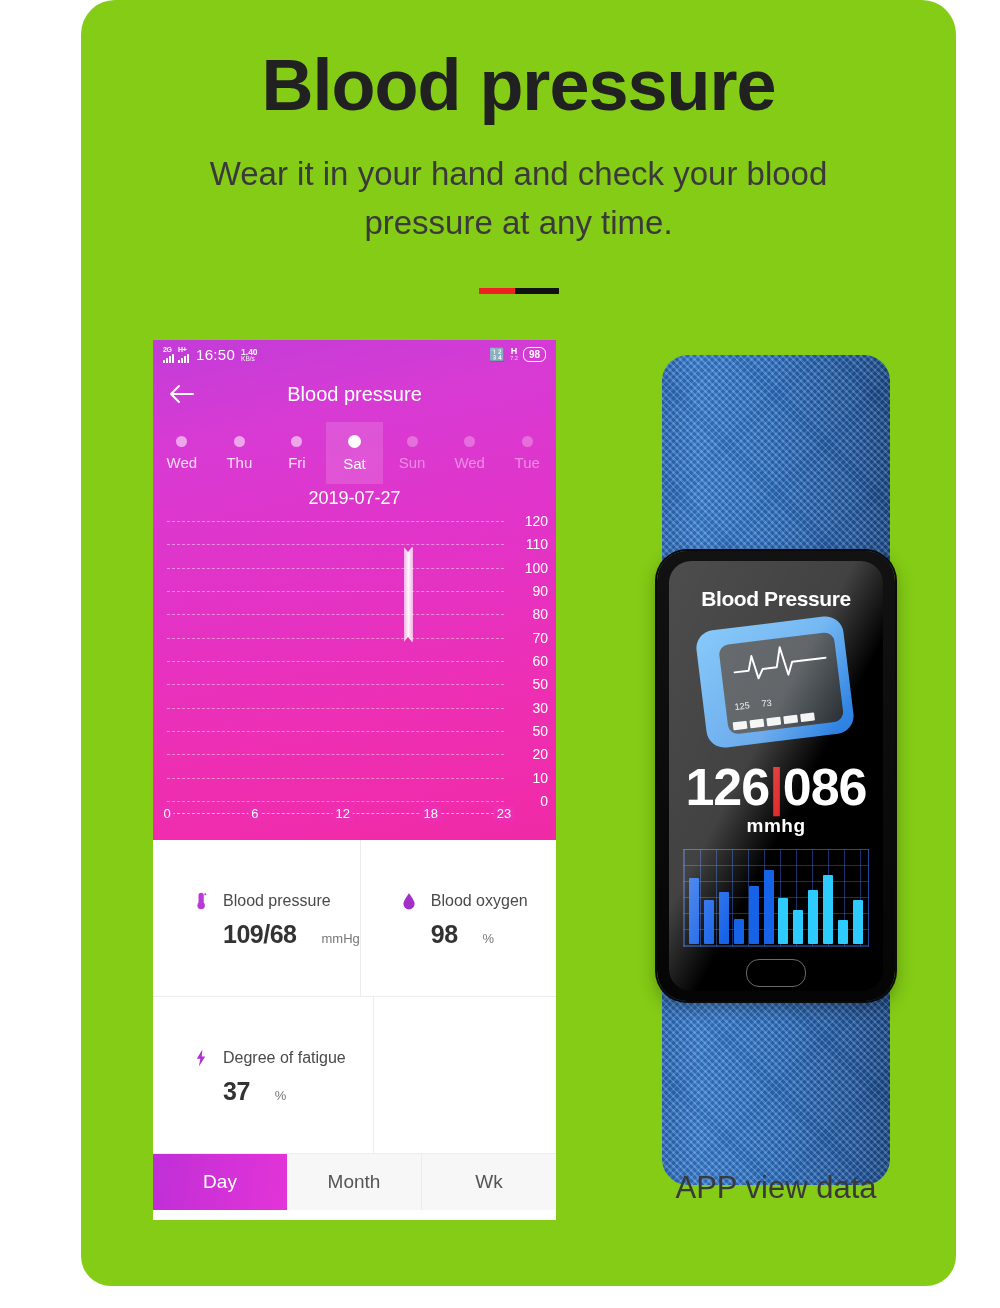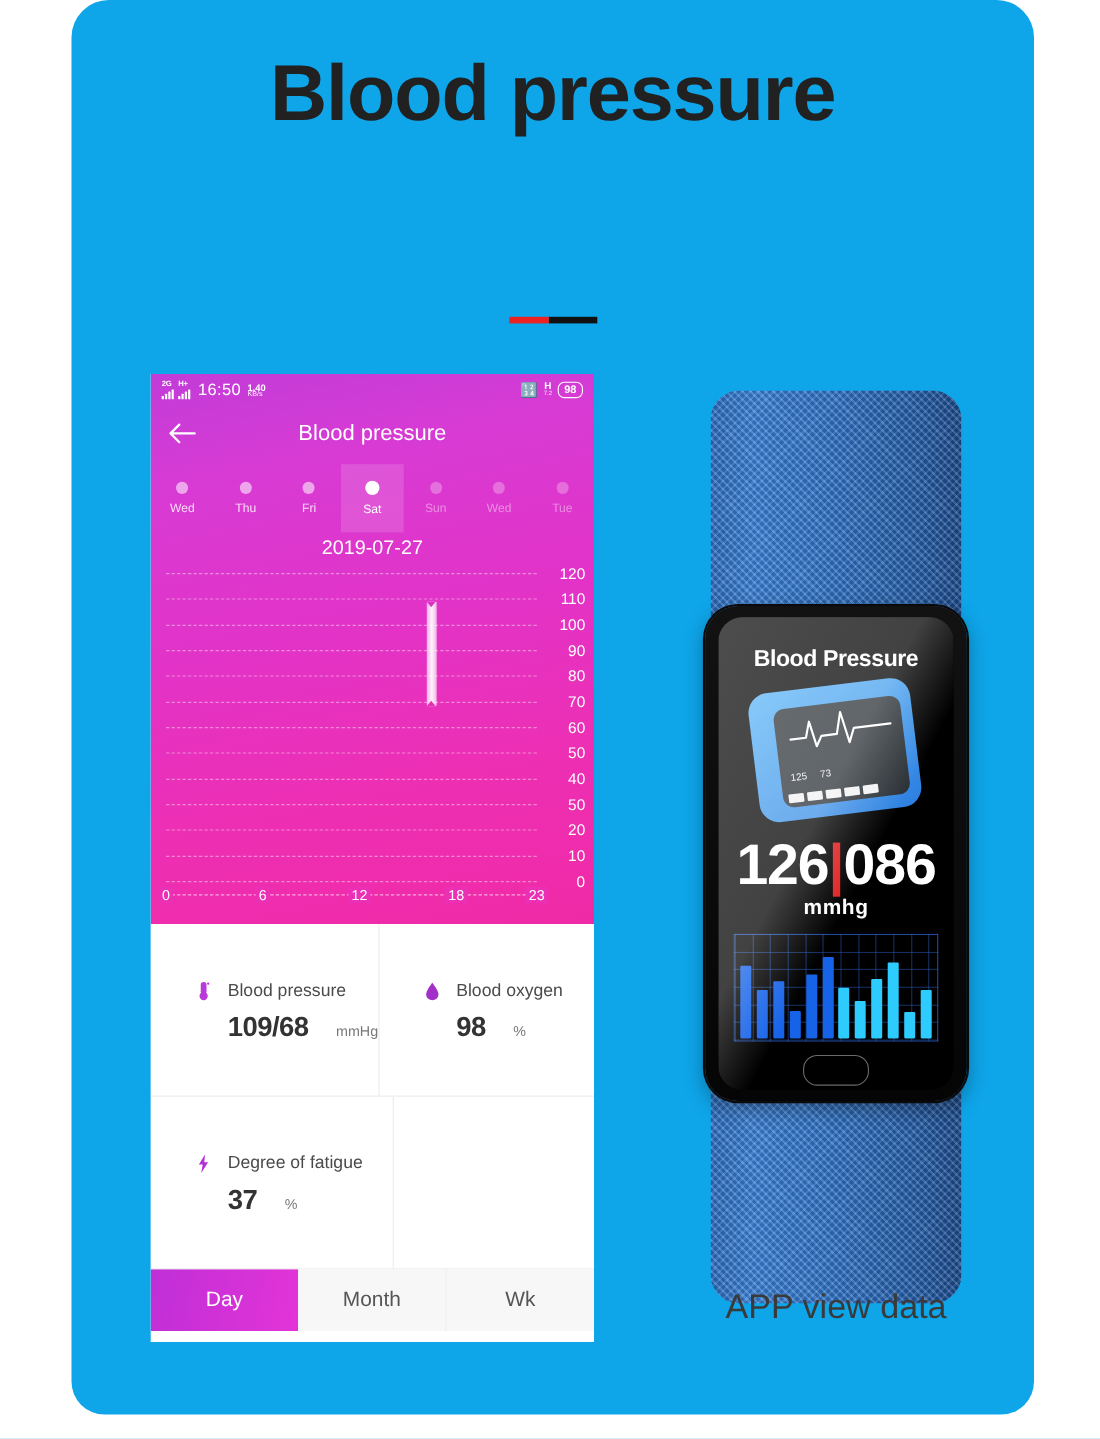--- a/index.html
+++ b/index.html
@@ -4,22 +4,22 @@
 <style>
   html,body{margin:0;padding:0;}
   body{
     width:1000px;height:1308px;
     background:#ffffff;
     font-family:"Liberation Sans", sans-serif;
     overflow:hidden;
     position:relative;
   }
   .page-card{
-    position:absolute;left:65px;top:0px;width:875px;height:1286px;
-    background:#0ea5e9;border-radius:34px 34px 30px 30px;
+    position:absolute;left:81px;top:0px;width:875px;height:1286px;
+    background:#84cc16;border-radius:34px 34px 30px 30px;
   }
   
   .headline{
     position:absolute;left:0;top:48px;width:875px;text-align:center;
     font-size:72px;font-weight:bold;color:#212121;letter-spacing:-1px;
     line-height:1.05;
   }
   .subline{
     position:absolute;left:80px;top:150px;width:715px;text-align:center;
     font-size:33px;color:#3a3a3a;line-height:1.48;font-weight:300;
@@ -75,21 +75,21 @@
     width:100%;text-align:center;color:#ffffff;font-size:20px;font-weight:400;
   }
   .daystrip{
     display:flex;height:62px;position:relative;
   }
   .day{
     flex:1;display:flex;flex-direction:column;align-items:center;
     justify-content:center;gap:7px;cursor:pointer;
   }
   .day .dot{width:11px;height:11px;border-radius:50%;background:rgba(255,255,255,.55);}
-  .day .lbl{font-size:11px;color:rgba(255,255,255,.82);}
+  .day .lbl{font-size:15px;color:rgba(255,255,255,.82);}
   .day.sel{background:rgba(255,255,255,.14);}
   .day.sel .dot{background:#ffffff;width:13px;height:13px;}
   .day.sel .lbl{color:#ffffff;}
   .day.dim .dot{background:rgba(255,255,255,.28);}
   .day.dim .lbl{color:rgba(255,255,255,.42);}
   .datelabel{
     text-align:center;color:#ffffff;font-size:18px;padding:4px 0 2px 0;
   }
   .plot{
     position:relative;height:312px;margin:0 0 0 0;
@@ -234,20 +234,21 @@
     position:absolute;left:545px;top:1170px;width:300px;text-align:center;
     font-size:31px;color:#3a3a3a;font-weight:300;
   }
 </style>
 </head>
 <body>
 
 <div class="page-card">
 
   <div class="headline">Blood pressure</div>
+  <div class="subline">Wear it in your hand and check your blood pressure at any time.</div>
   <div class="divider">
     <span class="seg-red"></span>
     <span class="seg-black"></span>
   </div>
 
   <div class="phone">
 
     <div class="phone-screen">
 
       <div class="statusbar">
@@ -339,21 +340,21 @@
           <div class="ytick" style="top: 80px;">90</div>
           <div class="gridline" style="top: 103.333px;"></div>
           <div class="ytick" style="top: 103.333px;">80</div>
           <div class="gridline" style="top: 126.667px;"></div>
           <div class="ytick" style="top: 126.667px;">70</div>
           <div class="gridline" style="top: 150px;"></div>
           <div class="ytick" style="top: 150px;">60</div>
           <div class="gridline" style="top: 173.333px;"></div>
           <div class="ytick" style="top: 173.333px;">50</div>
           <div class="gridline" style="top: 196.667px;"></div>
-          <div class="ytick" style="top: 196.667px;">40</div>
+          <div class="ytick" style="top: 196.667px;">30</div>
           <div class="gridline" style="top: 220px;"></div>
           <div class="ytick" style="top: 220px;">50</div>
           <div class="gridline" style="top: 243.333px;"></div>
           <div class="ytick" style="top: 243.333px;">20</div>
           <div class="gridline" style="top: 266.667px;"></div>
           <div class="ytick" style="top: 266.667px;">10</div>
           <div class="gridline" style="top: 290px;"></div>
           <div class="ytick" style="top: 290px;">0</div>
           <div class="bar" style="left: 251.261px; top: 35.6667px; height: 95.6667px;"></div>
           <div class="xaxis">

